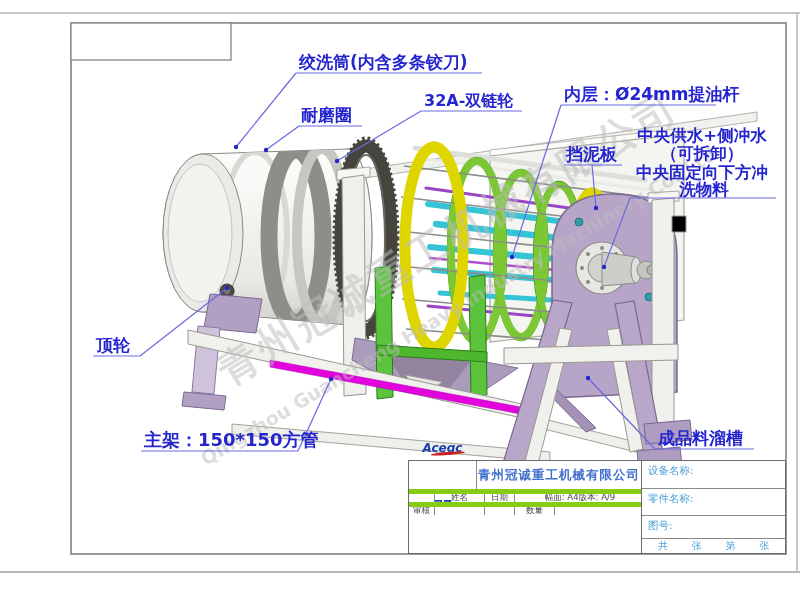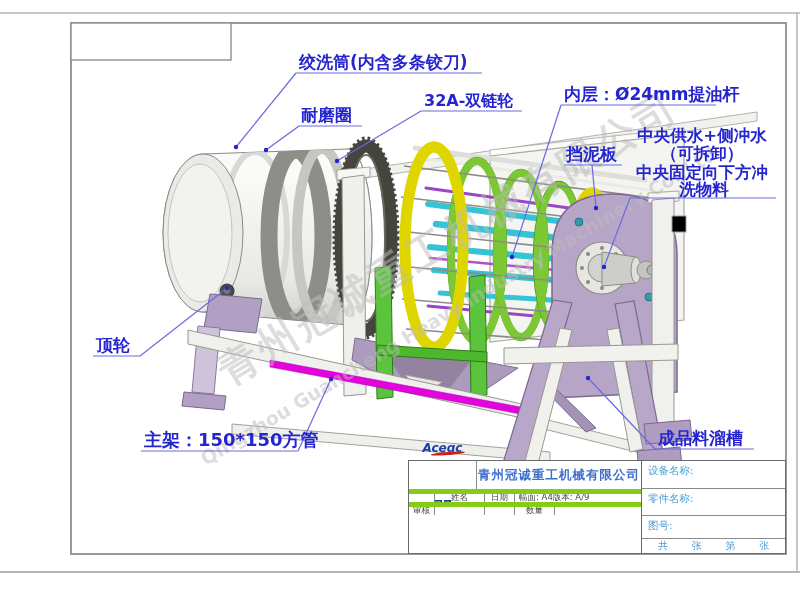--- a/index.html
+++ b/index.html
@@ -19,21 +19,21 @@
   .logo-main:after{content:"";position:absolute;left:8px;right:-2px;bottom:-1px;height:3px;background:#cc2020;border-radius:50% 40% 50% 40%;transform:rotate(-4deg);}
   .logo-sub{display:flex;gap:2px;margin-top:2px;}
   .logo-sub span{display:block;width:7px;height:7px;background:#1a3fae;color:#fff;font-size:5px;line-height:7px;text-align:center;}
   .co-name{flex:1;display:flex;align-items:center;justify-content:center;color:#3f6ecb;font-weight:bold;font-size:12.5px;letter-spacing:1px;white-space:nowrap;}
   .hdr-row,.d-row{display:grid;grid-template-columns:26px 50px 30px 40px 86px;box-sizing:border-box;border-top:5px solid #84cc16;}
   .hdr-row{height:13px;grid-template-columns:26px 50px 30px 126px;}
   .cell{border-right:1px solid #8a8a8a;box-sizing:border-box;display:flex;align-items:center;justify-content:center;font-size:8.5px;color:#444;overflow:hidden;white-space:nowrap;}
   .cell:last-child{border-right:none;}
   .cell.rgt{justify-content:flex-end;padding-right:4px;}
   .d-row{height:13.2px;}
-  .fmt{display:flex;gap:0;justify-content:flex-start;padding-left:4px;}
+  .fmt{display:flex;gap:0;justify-content:center;padding-left:4px;}
   .rb-row{box-sizing:border-box;border-bottom:1px solid #8a8a8a;color:#4da0d8;font-size:10.5px;display:flex;align-items:flex-start;padding:3px 0 0 6px;}
   .sheet-row{flex:1;display:flex;align-items:center;justify-content:space-around;color:#4da0d8;font-size:10px;padding:0 4px;}
 </style>
 </head>
 <body>
 
 <div class="canvas">
 
 <svg width="800" height="600" viewBox="0 0 800 600">
   <defs>

